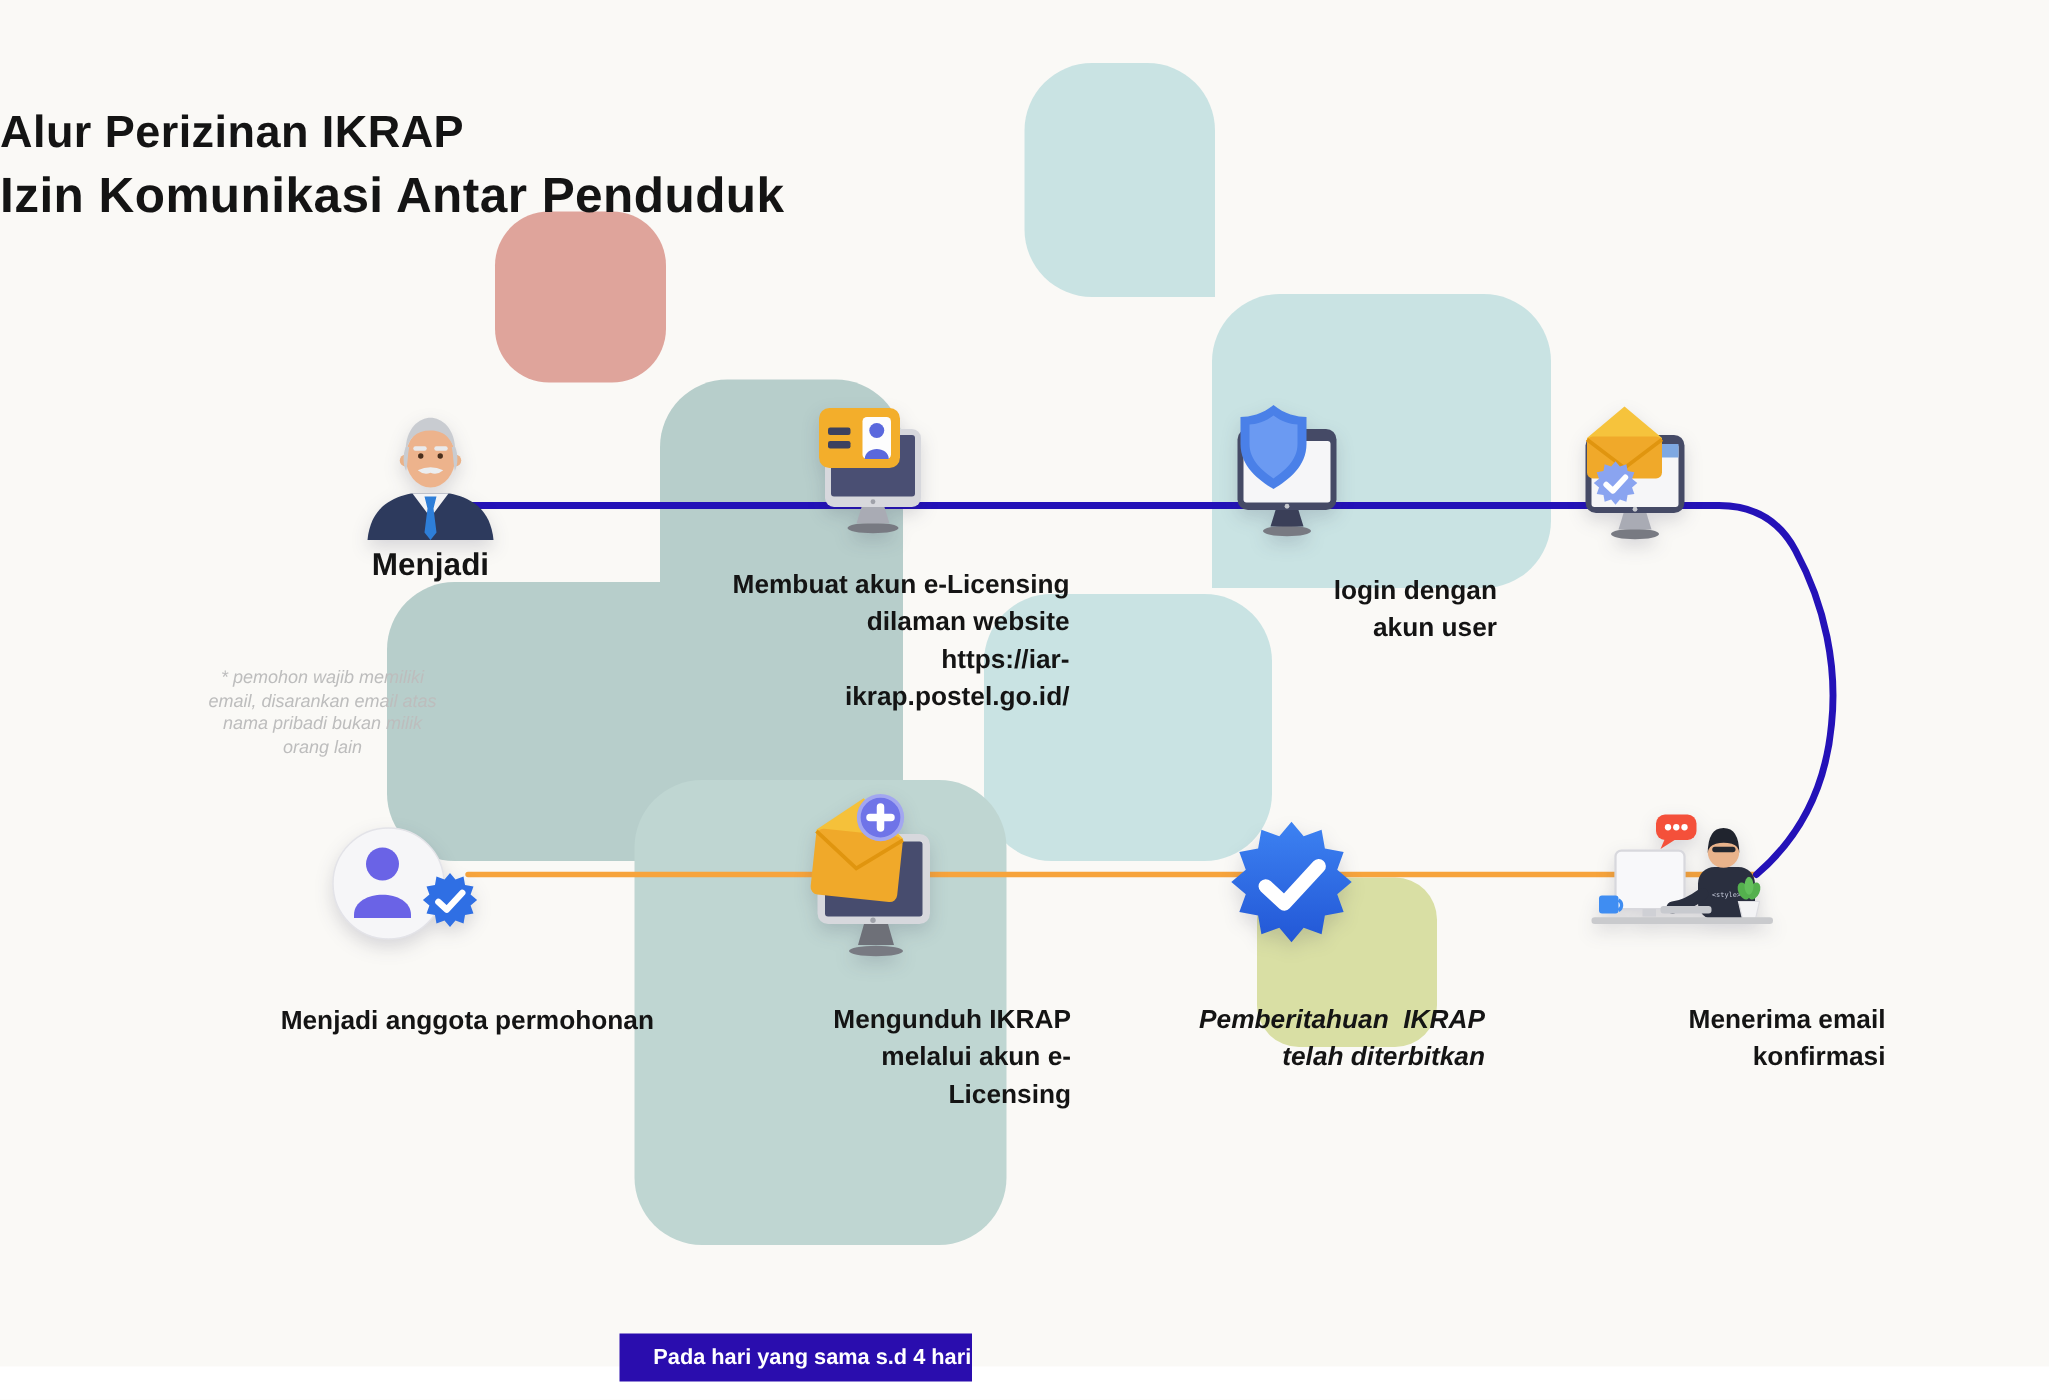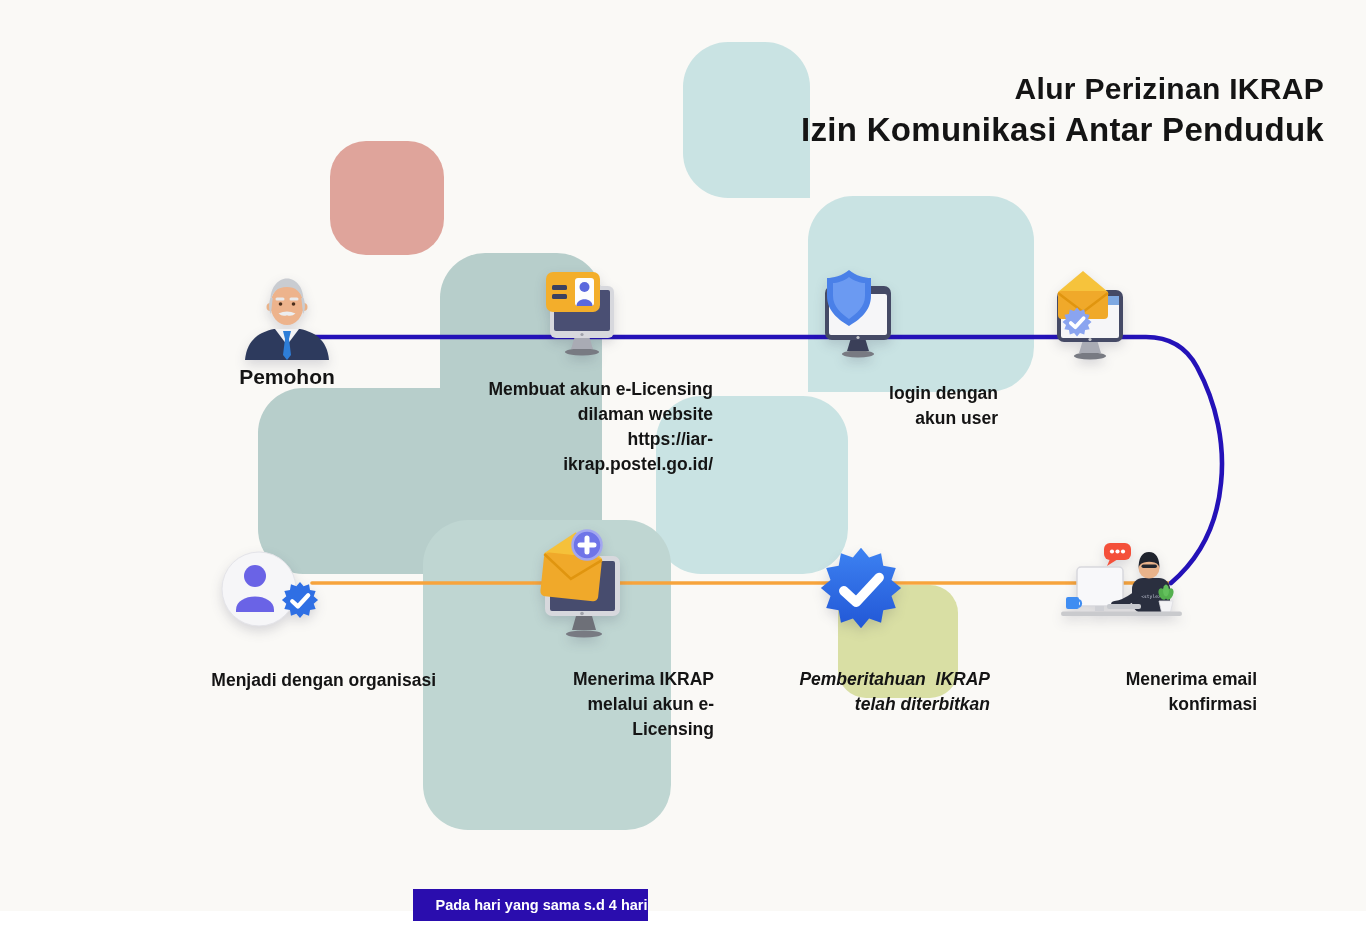--- a/index.html
+++ b/index.html
@@ -6,21 +6,21 @@
   .canvas{
     position:relative;width:1366px;height:933px;overflow:hidden;
     background:var(--bg,#faf9f6);
     font-family:"Liberation Sans",sans-serif;
   }
   .shape{position:absolute;z-index:0;}
   .lines{position:absolute;left:0;top:0;z-index:1;}
   .white-strip{position:absolute;left:0;top:911px;width:1366px;height:22px;background:var(--bg-strip,#fff);z-index:2;}
   .icon{position:absolute;z-index:3;}
   .icon svg{display:block;filter:drop-shadow(0 5px 6px rgba(40,40,70,.16));}
-  .title{position:absolute;left:0;top:70px;width:1324px;text-align:right;z-index:4;color:var(--label,#141414);}
+  .title{position:absolute;left:0;top:70px;width:1324px;text-align:left;z-index:4;color:var(--label,#141414);}
   .title-line1{font-size:30px;font-weight:700;line-height:38px;letter-spacing:.3px;}
   .title-line2{font-size:33px;font-weight:700;line-height:44px;letter-spacing:.3px;}
   .step-label{
     position:absolute;z-index:4;text-align:right;color:var(--label,#141414);
     font-weight:700;font-size:17.5px;line-height:25px;white-space:pre-wrap;
   }
   .actor-label{position:absolute;z-index:4;text-align:center;color:var(--label,#141414);font-weight:700;font-size:21px;}
   .note{
     position:absolute;z-index:4;text-align:center;color:var(--note,#bdbdbd);
     font-style:italic;font-size:12px;line-height:15.5px;white-space:pre-wrap;
@@ -68,21 +68,25 @@
       <path d="M33.5 26 C33 9 43 2.5 50 2.5 C57 2.5 67 9 66.5 26 C64 15 58 11 50 11 C40 11 35.5 16 33.5 26 Z" fill="#c9ccd1"></path>
       <path d="M33.5 22 C31.5 27 31.5 34 33.8 38 C34.8 33 34.8 27 35.8 22 Z" fill="#c9ccd1"></path>
       <path d="M66.5 22 C68.5 27 68.5 34 66.2 38 C65.2 33 65.2 27 64.2 22 Z" fill="#c9ccd1"></path>
       <rect x="38.5" y="21.5" width="9" height="3" rx="1.5" fill="#e9eaec"></rect>
       <rect x="52.5" y="21.5" width="9" height="3" rx="1.5" fill="#e9eaec"></rect>
       <circle cx="43.5" cy="28" r="1.8" fill="#4a2f1d"></circle>
       <circle cx="56.5" cy="28" r="1.8" fill="#4a2f1d"></circle>
       <path d="M41.5 37.5 Q50 33.5 58.5 37.5 Q54.5 41 50 39.2 Q45.5 41 41.5 37.5 Z" fill="#eceef0"></path>
     </svg>
   </div>
-  <div class="actor-label" style="left:187px;top:365px;width:200px;">Pemohon</div>
+  <div class="actor-label" style="left:187px;top:365px;width:200px;">Menjadi</div>
+  <div class="note" style="left:115px;top:444px;width:200px;">* pemohon wajib memiliki
+email, disarankan email atas
+nama pribadi bukan milik
+orang lain</div>
 
   <div class="icon" style="left:540px;top:264px;">
     <svg width="84" height="100" viewBox="0 0 84 100">
       <ellipse cx="42" cy="88" rx="17" ry="3.5" fill="#787a82"></ellipse>
       <path d="M35 72 L49 72 L53 85 L31 85 Z" fill="#a9abb4"></path>
       <rect x="10" y="22" width="64" height="52" rx="6" fill="#d7d8dd"></rect>
       <rect x="14" y="26" width="56" height="41" rx="2" fill="#4a4f73"></rect>
       <circle cx="42" cy="70.5" r="1.6" fill="#9fa1a9"></circle>
       <rect x="6" y="8" width="54" height="40" rx="7" fill="#f3ae2b"></rect>
       <rect x="35" y="14" width="19" height="28" rx="3" fill="#fdfdfd"></rect>
@@ -133,39 +137,39 @@
     <svg width="118" height="84" viewBox="0 0 118 84">
       <circle cx="54" cy="41" r="37" fill="#f6f6f8" stroke="#e3e3e8" stroke-width="1"></circle>
       <circle cx="50" cy="28" r="11" fill="#6a63e6"></circle>
       <path d="M31 62 C31 44 69 44 69 62 L69 64 L31 64 Z" fill="#6a63e6"></path>
       <g transform="translate(75.65,32.65) scale(0.43)">
         <polygon points="87,45 76.9,53.5 81.4,66 68.3,68.3 66,81.4 53.5,76.9 45,87 36.5,76.9 24,81.4 21.7,68.3 8.6,66 13.1,53.5 3,45 13.1,36.5 8.6,24 21.7,21.7 24,8.6 36.5,13.1 45,3 53.5,13.1 66,8.6 68.3,21.7 81.4,24 76.9,36.5" fill="var(--verified-blue)"></polygon>
         <polyline points="27,48 40,60 64,34" stroke="#fff" stroke-width="10" fill="none" stroke-linecap="round" stroke-linejoin="round"></polyline>
       </g>
     </svg>
   </div>
-  <div class="step-label" style="left:136px;top:668px;width:300px;">Menjadi dengan organisasi</div>
+  <div class="step-label" style="left:136px;top:668px;width:300px;">Menjadi anggota permohonan</div>
 
   <div class="icon" style="left:532px;top:528px;">
     <svg width="116" height="116" viewBox="0 0 116 116">
       <ellipse cx="52" cy="106" rx="18" ry="3.5" fill="#787a82"></ellipse>
       <path d="M44 88 L60 88 L64 102 L40 102 Z" fill="#6e7078"></path>
       <rect x="13" y="28" width="75" height="60" rx="7" fill="#d7d8dd"></rect>
       <rect x="18" y="33" width="65" height="50" rx="2" fill="#474c6e"></rect>
       <circle cx="50" cy="85.5" r="1.8" fill="#9fa1a9"></circle>
       <g transform="rotate(6 40 40)">
         <path d="M11 28 L40 4 L69 28 L69 31 L11 31 Z" fill="#f5c13a"></path>
         <rect x="11" y="27" width="58" height="44" rx="5" fill="#f0a92a"></rect>
         <path d="M11 29 L40 51 L69 29" stroke="#e0950f" stroke-width="2.5" fill="none"></path>
       </g>
       <circle cx="55" cy="17" r="14.5" fill="#6f74e8" stroke="#a3a7f0" stroke-width="2.5"></circle>
       <path d="M55 10 V24 M48 17 H62" stroke="#fff" stroke-width="5" stroke-linecap="round"></path>
     </svg>
   </div>
-  <div class="step-label" style="left:474px;top:667px;width:240px;">Menerima IKRAP
+  <div class="step-label" style="left:474px;top:667px;width:240px;">Mengunduh IKRAP
 melalui akun e-
 Licensing</div>
 
   <div class="icon" style="left:818px;top:545px;">
     <svg width="86" height="86" viewBox="0 0 90 90">
       <defs>
         <linearGradient id="vgrad" x1="0" y1="0" x2="0" y2="1">
           <stop offset="0" stop-color="#3d82f2"></stop>
           <stop offset="1" stop-color="#2257d6"></stop>
         </linearGradient>

